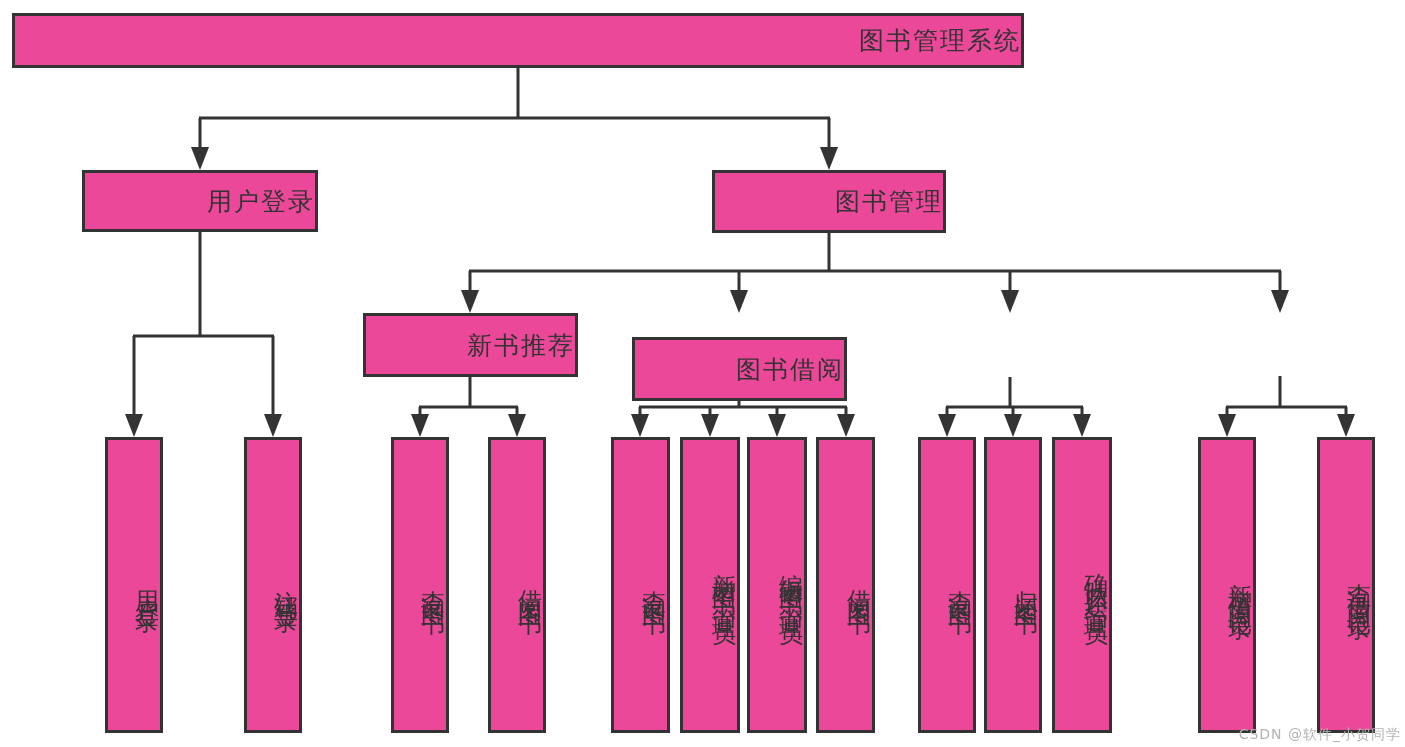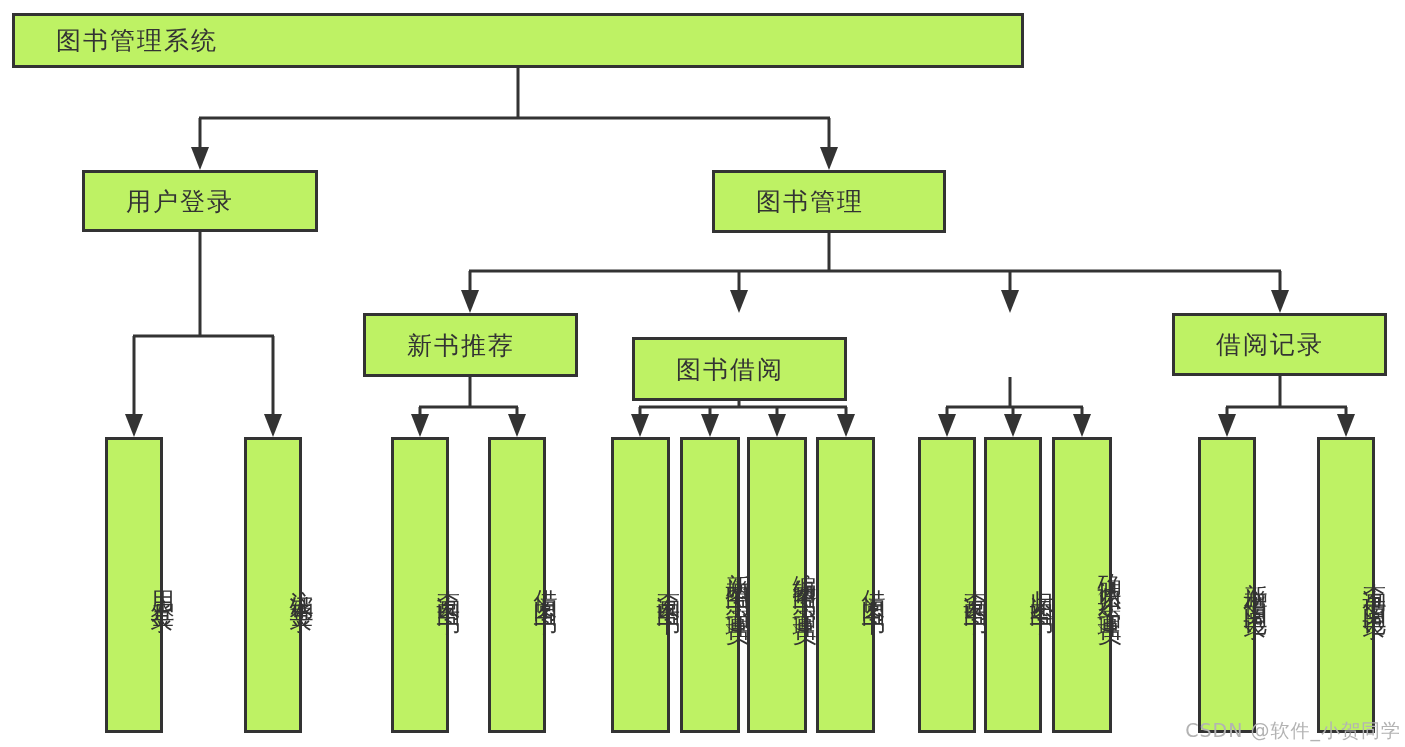--- a/index.html
+++ b/index.html
@@ -30,24 +30,24 @@
     stroke-width: 3;
     fill: none;
   }
   .connectors polygon {
     fill: var(--line);
     stroke: none;
   }
   .node {
     position: absolute;
     border: 3px solid var(--line);
-    background: #bef264;
+    background: #ec4899;
     display: flex;
     align-items: center;
-    justify-content: flex-start;
+    justify-content: flex-end;
     padding-left: 41px;
   }
   .h-label {
     font-size: 25px;
     letter-spacing: 2px;
     white-space: nowrap;
     color: var(--text);
   }
   .v-label {
     writing-mode: vertical-rl;
@@ -55,21 +55,21 @@
     font-size: 24px;
     letter-spacing: 7px;
     line-height: 1.1;
     color: var(--text);
     white-space: nowrap;
   }
   .watermark {
     position: absolute;
     right: 4px;
     bottom: 3px;
-    font-size: 19px;
+    font-size: 14px;
     letter-spacing: 1px;
     color: var(--watermark);
     white-space: nowrap;
   }
 </style>
 </head>
 <body>
 
 <div class="canvas">
 
@@ -152,23 +152,20 @@
   <div class="node" style="left:712px; top:170px; width:234px; height:63px;">
     <span class="h-label">图书管理</span>
   </div>
 
   <div class="node" style="left:363px; top:313px; width:215px; height:64px;">
     <span class="h-label">新书推荐</span>
   </div>
   <div class="node" style="left:632px; top:313px; width:215px; height:64px;margin-top:24px;">
     <span class="h-label">图书借阅</span>
   </div>
-  <div class="node" style="left:1172px; top:313px; width:215px; height:63px;">
-    <span class="h-label">借阅记录</span>
-  </div>
 
   <div class="node" style="left:105px; top:437px; width:58px; height:296px;">
     <span class="v-label">用户登录</span>
   </div>
   <div class="node" style="left:244px; top:437px; width:58px; height:296px;">
     <span class="v-label">注销登录</span>
   </div>
 
   <div class="node" style="left:391px; top:437px; width:58px; height:296px;">
     <span class="v-label">查询图书</span>

